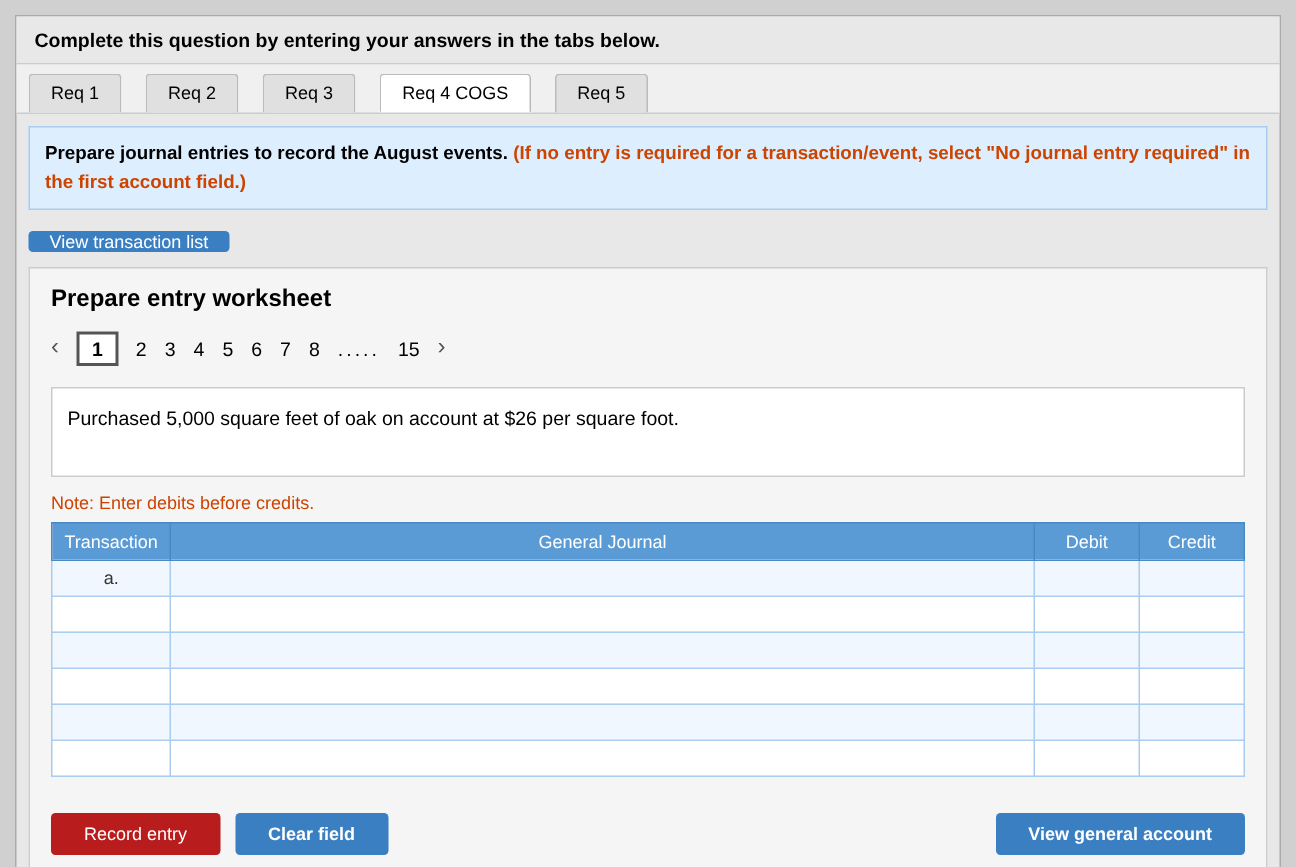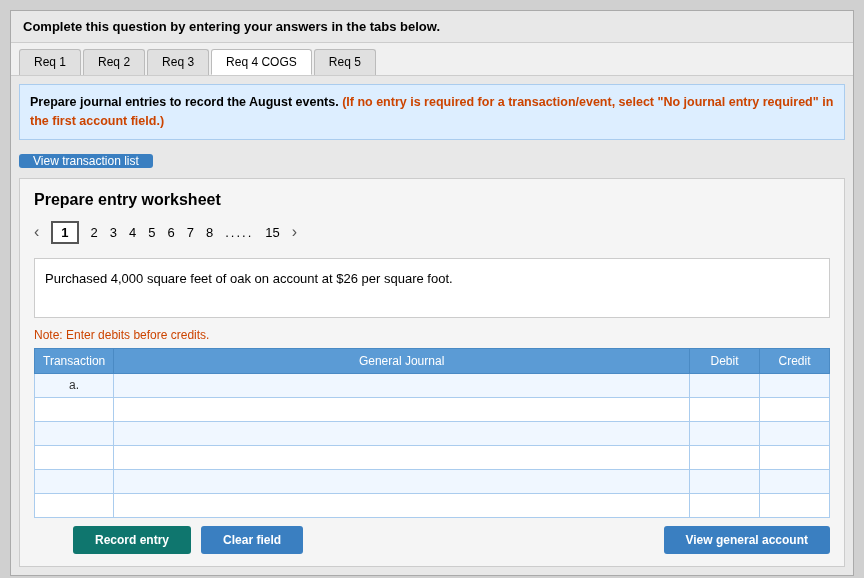--- a/index.html
+++ b/index.html
@@ -21,21 +21,21 @@
       padding: 8px 12px;
       font-weight: bold;
       font-size: 13px;
       border-bottom: 1px solid #ccc;
     }
     .tabs-bar {
       display: flex;
       background: #f0f0f0;
       padding: 6px 8px 0 8px;
       border-bottom: 1px solid #ccc;
-      gap: 2px;
+      gap: 16px;
     }
     .tab {
       padding: 5px 14px;
       border: 1px solid #bbb;
       border-bottom: none;
       background: #e0e0e0;
       cursor: pointer;
       font-size: 12px;
       border-radius: 3px 3px 0 0;
     }
@@ -111,21 +111,21 @@
       min-height: 60px;
     }
     .note-text {
       color: #cc4400;
       font-size: 12px;
       margin-bottom: 6px;
     }
     .journal-table {
       width: 100%;
       border-collapse: collapse;
-      margin-bottom: 8px;
+      margin-bottom: 24px;
     }
     .journal-table thead tr {
       background: #5b9bd5;
       color: #fff;
     }
     .journal-table thead th {
       padding: 5px 8px;
       font-weight: normal;
       font-size: 12px;
       border: 1px solid #4a8ac4;
@@ -160,29 +160,28 @@
       outline: none;
       font-size: 12px;
       padding: 1px 2px;
     }
     .btn-row {
       display: flex;
       gap: 10px;
       margin-top: 4px;
     }
     .btn-record {
-      background: #0f766e;
+      background: #b91c1c;
       color: #fff;
       border: none;
       padding: 7px 22px;
       cursor: pointer;
       font-size: 12px;
       border-radius: 3px;
-      font-weight: bold;
-      margin-left: 39px;
+      font-weight: normal;
     }
     .btn-clear {
       background: #3a7fc1;
       color: #fff;
       border: none;
       padding: 7px 22px;
       cursor: pointer;
       font-size: 12px;
       border-radius: 3px;
       font-weight: bold;
@@ -237,21 +236,21 @@
       <span>5</span>
       <span>6</span>
       <span>7</span>
       <span>8</span>
       <span class="dots">.....</span>
       <span>15</span>
       <span class="chevron">›</span>
     </div>
 
     <div class="description-box">
-      <span>Purchased 4,000 square feet of oak on account at $26 per square foot.</span>
+      <span>Purchased 5,000 square feet of oak on account at $26 per square foot.</span>
     </div>
 
     <div class="note-text">Note: Enter debits before credits.</div>
 
     <table class="journal-table">
       <thead>
         <tr>
           <th>Transaction</th>
           <th>General Journal</th>
           <th>Debit</th>

